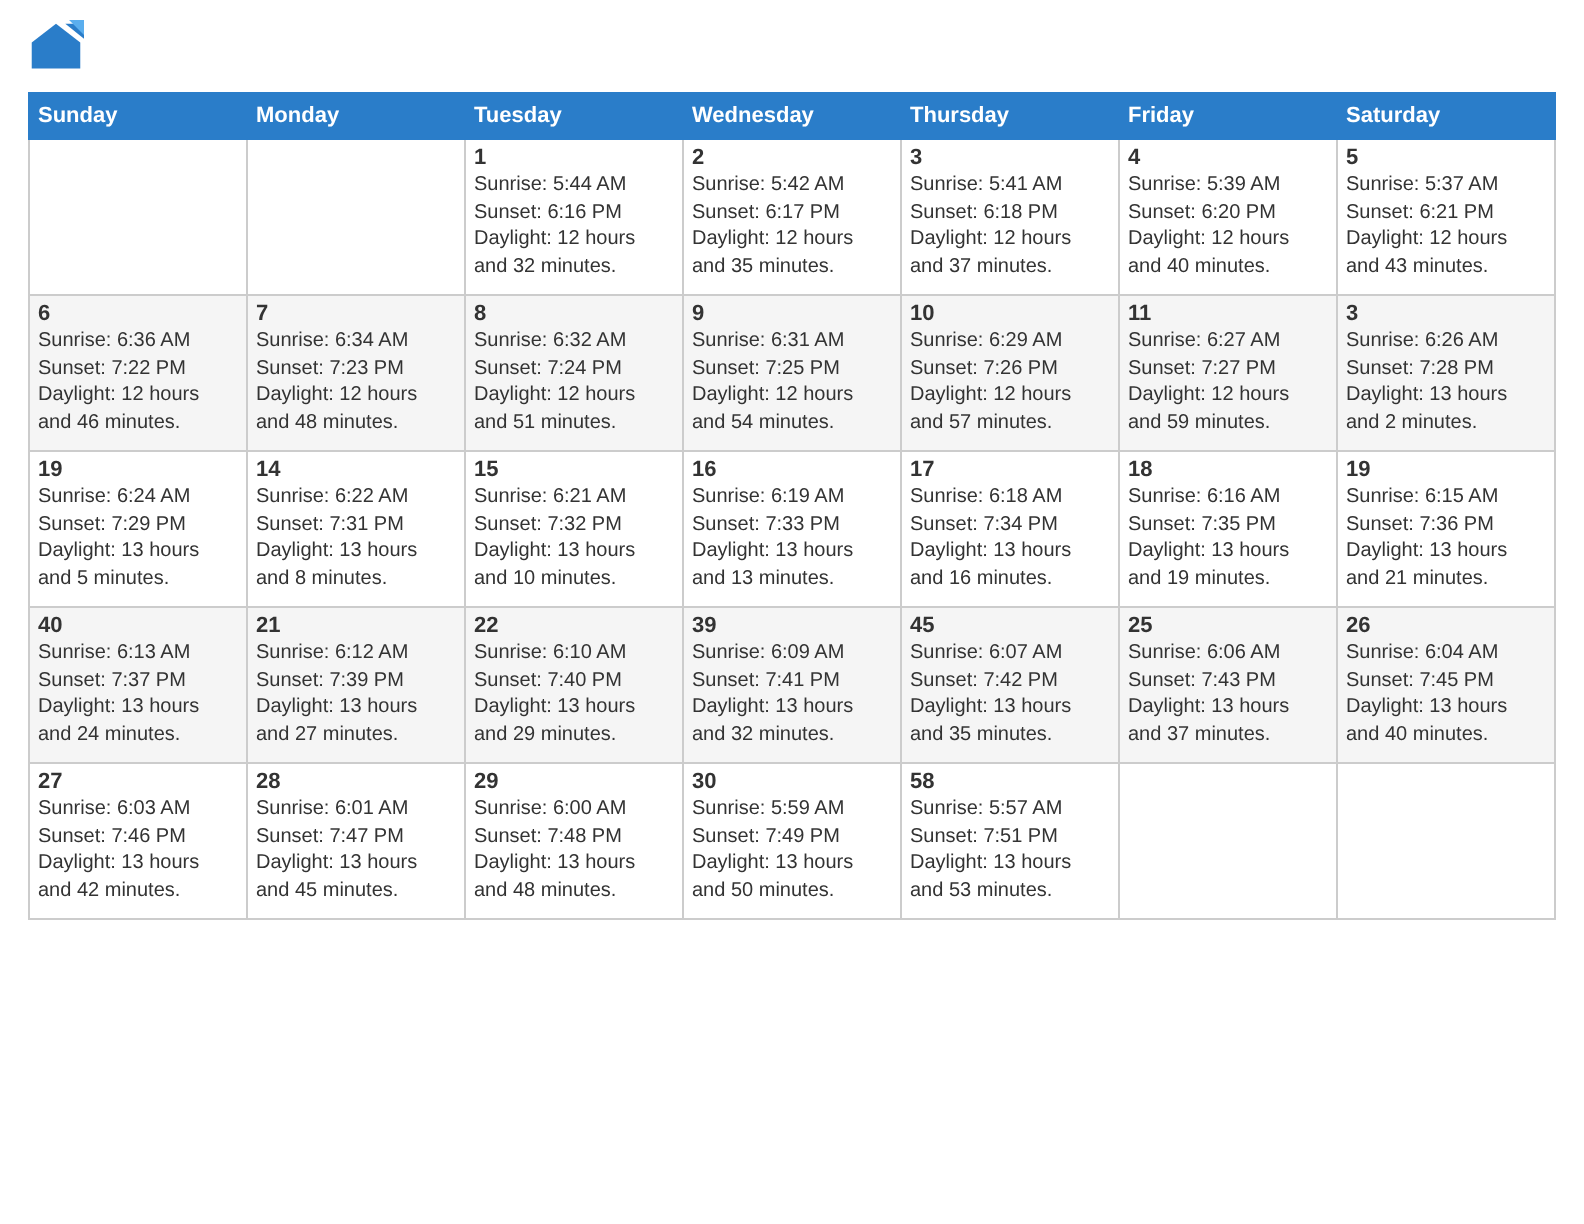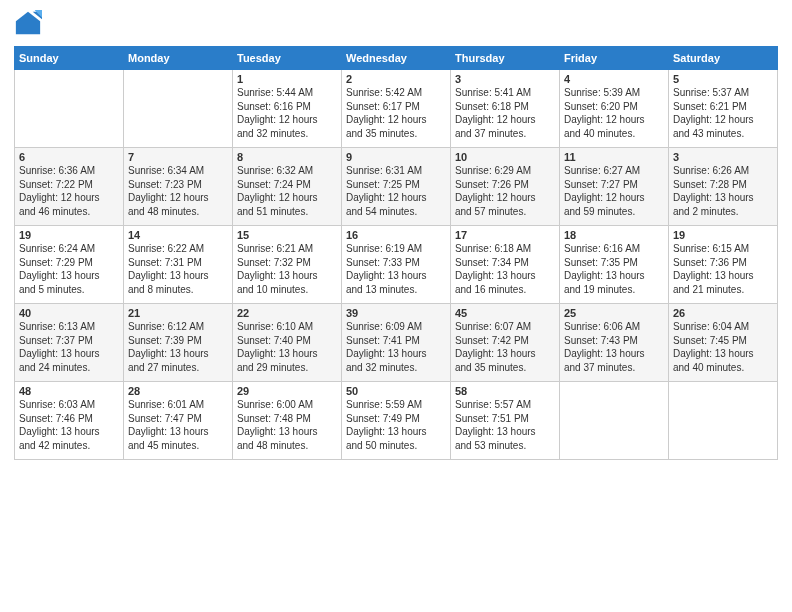--- a/index.html
+++ b/index.html
@@ -240,33 +240,33 @@
             <span class="day-number">25</span>
             <div class="day-detail">Sunrise: 6:06 AM<br>Sunset: 7:43 PM<br>Daylight: 13 hours and 37 minutes.</div>
           </td>
           <td>
             <span class="day-number">26</span>
             <div class="day-detail">Sunrise: 6:04 AM<br>Sunset: 7:45 PM<br>Daylight: 13 hours and 40 minutes.</div>
           </td>
         </tr>
         <tr>
           <td>
-            <span class="day-number">48</span>
+            <span class="day-number">27</span>
             <div class="day-detail">Sunrise: 6:03 AM<br>Sunset: 7:46 PM<br>Daylight: 13 hours and 42 minutes.</div>
           </td>
           <td>
             <span class="day-number">28</span>
             <div class="day-detail">Sunrise: 6:01 AM<br>Sunset: 7:47 PM<br>Daylight: 13 hours and 45 minutes.</div>
           </td>
           <td>
             <span class="day-number">29</span>
             <div class="day-detail">Sunrise: 6:00 AM<br>Sunset: 7:48 PM<br>Daylight: 13 hours and 48 minutes.</div>
           </td>
           <td>
-            <span class="day-number">50</span>
+            <span class="day-number">30</span>
             <div class="day-detail">Sunrise: 5:59 AM<br>Sunset: 7:49 PM<br>Daylight: 13 hours and 50 minutes.</div>
           </td>
           <td>
             <span class="day-number">58</span>
             <div class="day-detail">Sunrise: 5:57 AM<br>Sunset: 7:51 PM<br>Daylight: 13 hours and 53 minutes.</div>
           </td>
           <td class="empty-cell"></td>
           <td class="empty-cell"></td>
         </tr>
       </tbody>

